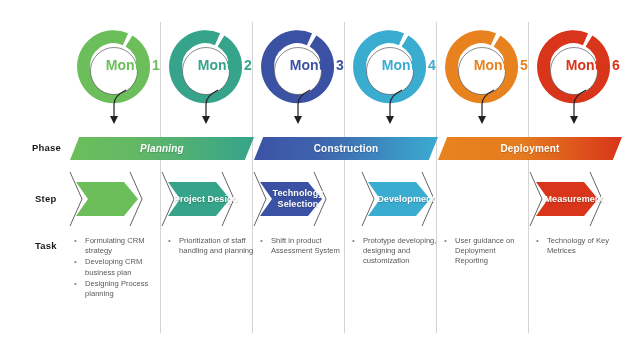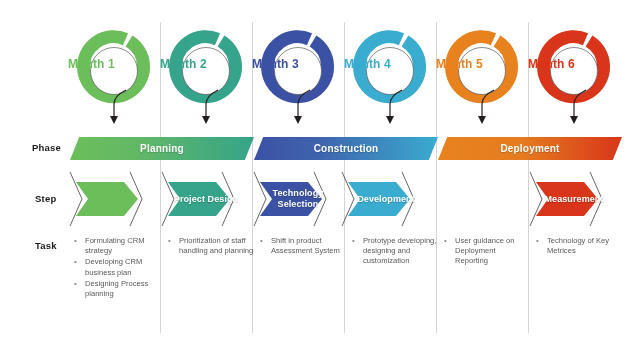--- a/index.html
+++ b/index.html
@@ -16,22 +16,22 @@
   
   .row-label{
     position:absolute;font-size:9.5px;font-weight:bold;color:#1a1a1a;
     letter-spacing:.2px;
   }
 
   
   .ring-wrap{position:absolute;width:92px;height:110px;}
   .ring-wrap svg{position:absolute;left:0;top:0;overflow:visible;}
   .ring-label{
-    position:absolute;left:0;top:33px;width:92px;text-align:left;
-    font-size:12px;font-weight:bold;letter-spacing:.1px;
+    position:absolute;left:0;top:33px;width:92px;text-align:right;
+    font-size:14px;font-weight:bold;letter-spacing:.1px;
   }
 
   
   .phase{
     position:absolute;height:23px;
     display:flex;align-items:center;justify-content:center;
   }
   .phase-text{
     position:relative;color:#ffffff;font-size:10px;font-weight:bold;
     letter-spacing:.2px;text-shadow:0 1px 1px rgba(0,0,0,.18);
@@ -127,21 +127,21 @@
       <path d="M 61 17 A 30 30 0 1 1 57.5 15.2" fill="none" stroke="#d8351a" stroke-width="13" stroke-linecap="butt"></path>
       <circle cx="46" cy="47" r="23.5" fill="#ffffff" stroke="#58595b" stroke-width="0.7"></circle>
       <path d="M 58 66 C 50 70 46 74 46 80 L 46 93" fill="none" stroke="#231f20" stroke-width="1.2"></path>
       <path d="M 46 100 L 42 92 L 50 92 Z" fill="#231f20"></path>
     </svg>
     <div class="ring-label" style="color:#d8351a;">Month 6</div>
   </div>
 
   <div class="phase" style="left:70px;top:137px;width:184px;
               background:linear-gradient(90deg,#6cbe5a 0%,#63b865 35%,#35a48a 100%);
-              clip-path:polygon(5% 0, 100% 0, 95% 100%, 0 100%);">
+              clip-path:polygon(5% 0, 100% 0, 95% 100%, 0 100%);font-style:italic;">
     <span class="phase-text">Planning</span>
   </div>
 
   <div class="phase" style="left:254px;top:137px;width:184px;
               background:linear-gradient(90deg,#3b52a4 0%,#3f63ad 35%,#3aacd0 100%);
               clip-path:polygon(5% 0, 100% 0, 95% 100%, 0 100%);">
     <span class="phase-text">Construction</span>
   </div>
 
   <div class="phase" style="left:438px;top:137px;width:184px;
@@ -166,21 +166,21 @@
   </div>
 
   <div class="step" style="left:252px;top:174px;padding-left:12px;">
     <svg width="92" height="50" viewBox="0 0 92 50">
       <path d="M 2 -2 L 14 25 L 2 52 M 62 -2 L 74 25 L 62 52" fill="none" stroke="#3c3c3c" stroke-width="0.8"></path>
       <path d="M 8 8 L 56 8 L 70 25 L 56 42 L 8 42 L 20 25 Z" fill="#3b52a4"></path>
     </svg>
     <div class="step-text">Technology Selection</div>
   </div>
 
-  <div class="step" style="left:340px;top:174px;">
+  <div class="step" style="left:360px;top:174px;">
     <svg width="92" height="50" viewBox="0 0 92 50">
       <path d="M 2 -2 L 14 25 L 2 52 M 62 -2 L 74 25 L 62 52" fill="none" stroke="#3c3c3c" stroke-width="0.8"></path>
       <path d="M 8 8 L 56 8 L 70 25 L 56 42 L 8 42 L 20 25 Z" fill="#3aacd0"></path>
     </svg>
     <div class="step-text">Development</div>
   </div>
 
 
   <div class="step" style="left:528px;top:174px;">
     <svg width="92" height="50" viewBox="0 0 92 50">

